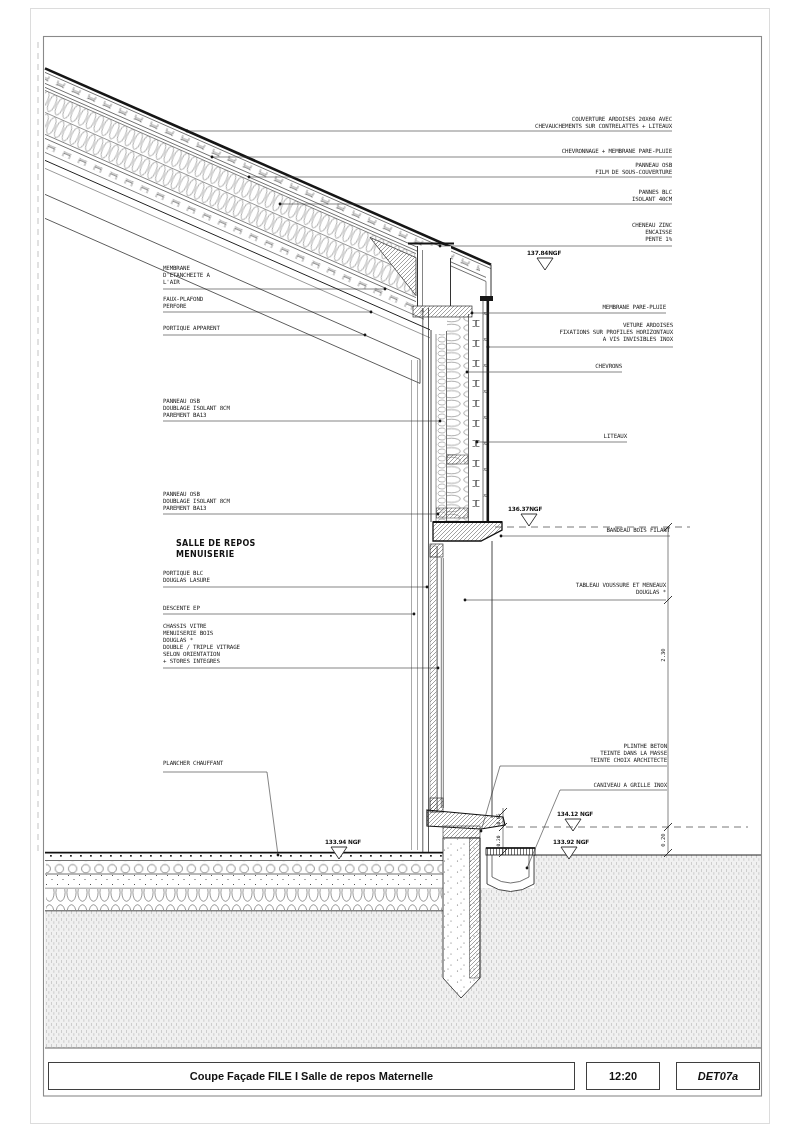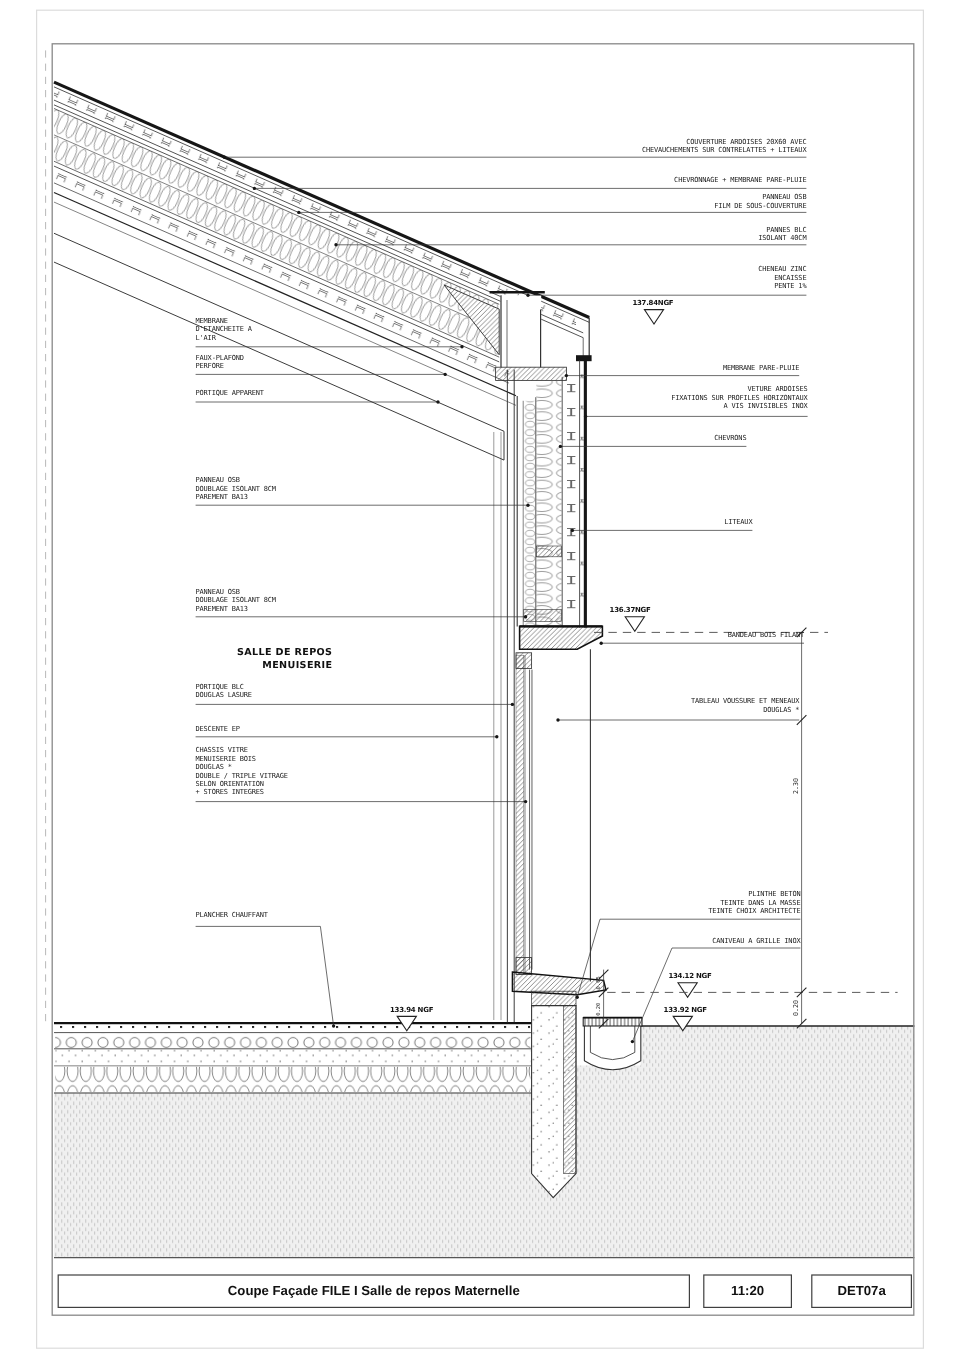--- a/index.html
+++ b/index.html
@@ -5,21 +5,21 @@
   html,body{margin:0;padding:0;background:#fff;}
   #sheet{position:relative;width:800px;height:1132px;background:#fff;overflow:hidden;
          font-family:"DejaVu Sans",sans-serif;}
   svg{position:absolute;left:0;top:0;}
   #ann-svg{pointer-events:none;}
   .ann{position:absolute;font-family:"DejaVu Sans Mono",monospace;font-size:5.8px;
        line-height:7.1px;letter-spacing:-0.15px;color:#1c1c1c;white-space:pre;}
   .ann.right{text-align:right;}
   .lvl{position:absolute;font-family:"DejaVu Sans",sans-serif;font-weight:bold;
        font-size:5.8px;letter-spacing:-0.2px;color:#111;white-space:pre;}
-  .room{position:absolute;left:152px;top:538px;width:125px;text-align:right;
+  .room{position:absolute;left:176px;top:538px;width:125px;text-align:left;
         font:bold 8px/11px "DejaVu Sans",sans-serif;letter-spacing:.3px;color:#111;}
   .tb{position:absolute;top:1062px;height:28px;border:1.4px solid #3f3f3f;background:#fff;
       display:flex;align-items:center;justify-content:center;box-sizing:border-box;
       font:bold 11px "Liberation Sans",sans-serif;color:#111;}
 </style>
 </head>
 <body>
 
 <div id="sheet">
 
@@ -313,19 +313,19 @@
       <div class="lvl" style="left: 508px; top: 506px;">136.37NGF</div>
       <div class="lvl" style="left: 557px; top: 811px;">134.12 NGF</div>
       <div class="lvl" style="left: 553px; top: 839px;">133.92 NGF</div>
       <div class="lvl" style="left: 325px; top: 839px;">133.94 NGF</div>
     </div>
 
 <div class="tb" style="left:48px;width:527px;align-items:center;">
   <span>Coupe Façade FILE I Salle de repos Maternelle</span>
 </div>
 <div class="tb" style="left:586px;width:74px;">
-  <span>11:20</span>
-</div>
-<div class="tb" style="left:676px;width:84px;">
+  <span>12:20</span>
+</div>
+<div class="tb" style="left:676px;width:84px;font-style:italic;">
   <span>DET07a</span>
 </div>
 
 </div>
 
 </body></html>

